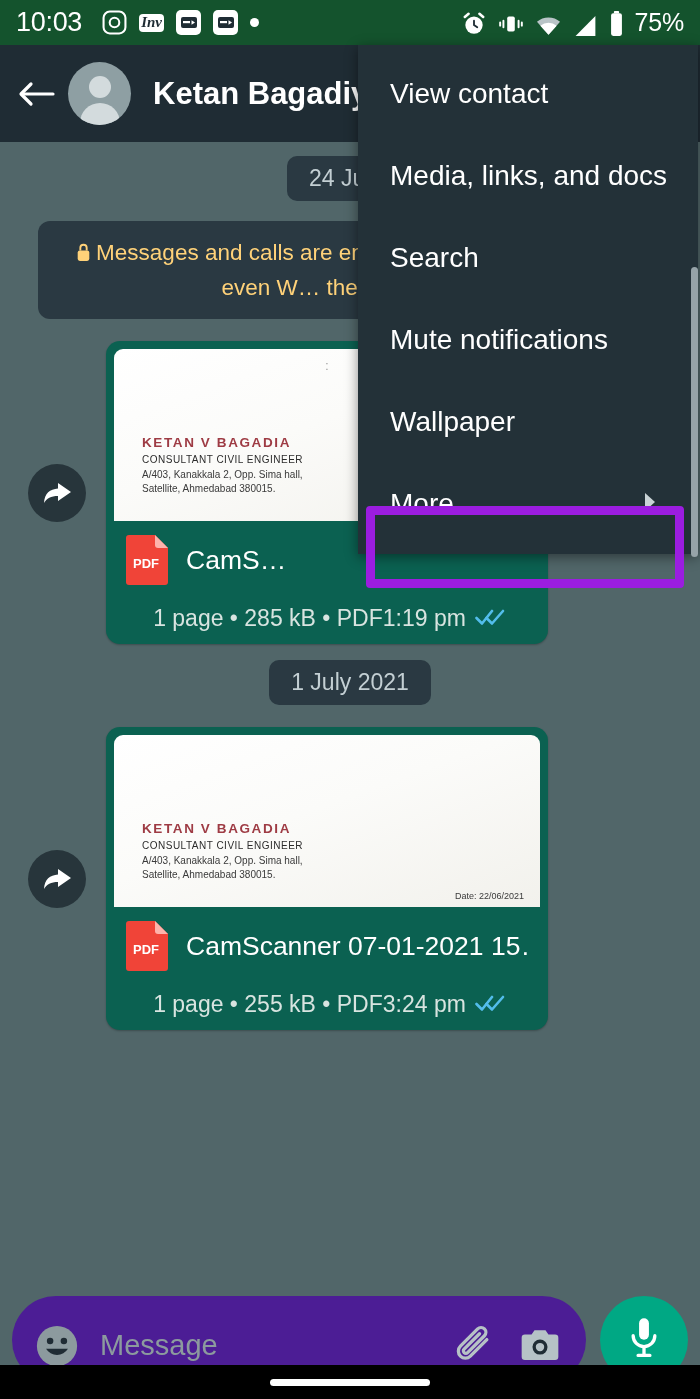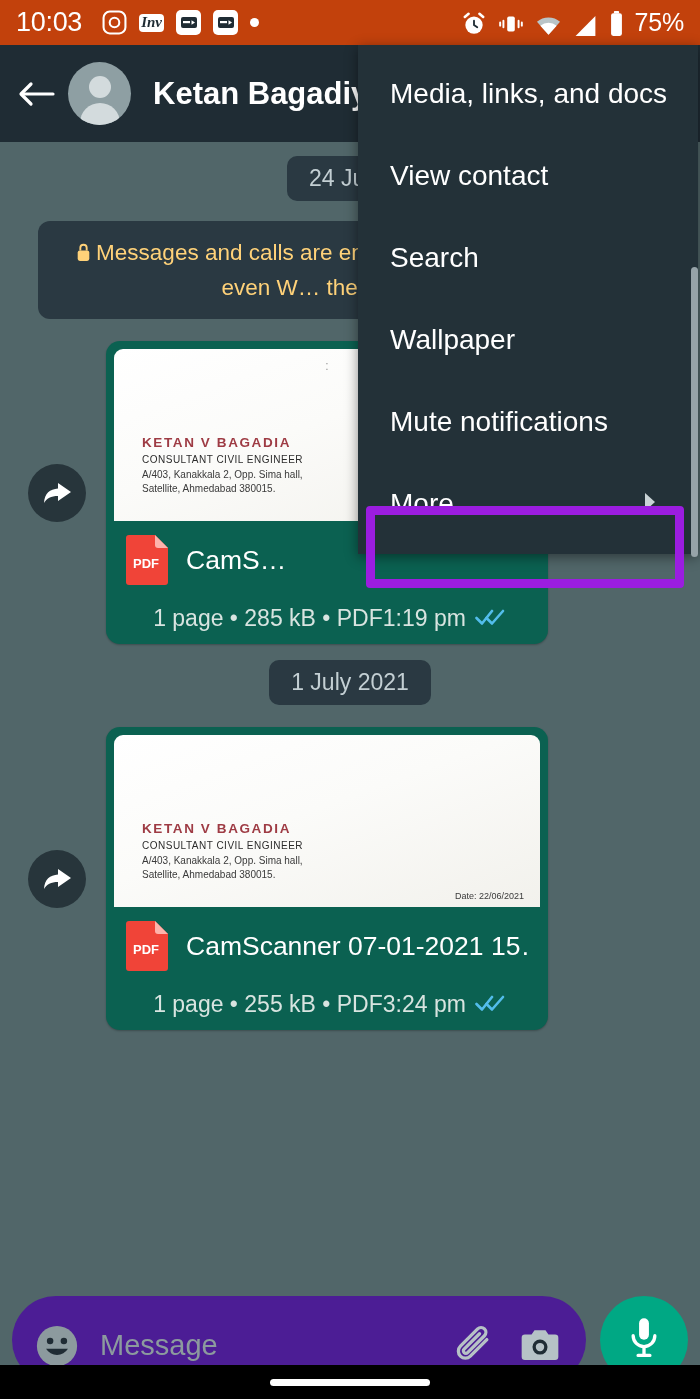--- a/index.html
+++ b/index.html
@@ -12,21 +12,21 @@
   .phone {
     position:relative;
     width:700px; height:1399px;
     background:#516669;
     overflow:hidden;
   }
 
   
   .statusbar {
     position:absolute; top:0; left:0; width:700px; height:45px;
-    background:#c2410c;
+    background:#14532d;
     display:flex; align-items:center;
     padding:8px 16px;
     z-index:40;
   }
   .sb-clock {
     color:#fff; font-size:27px; font-weight:400; letter-spacing:-0.3px;
   }
   .sb-left-icons { display:flex; align-items:center; gap:12px; margin-left:20px; }
   .sb-right { margin-left:auto; display:flex; align-items:flex-end; gap:11px; }
   .sb-battery-text { color:#fff; font-size:25px; letter-spacing:-0.2px; }
@@ -402,33 +402,33 @@
             </span>
           </span>
         </div>
       </div>
     </div>
 
   </div>
 
   <div class="menu">
     <div class="menu-item">
+      <span>View contact</span>
+    </div>
+    <div class="menu-item">
       <span>Media, links, and docs</span>
     </div>
     <div class="menu-item">
-      <span>View contact</span>
-    </div>
-    <div class="menu-item">
       <span>Search</span>
     </div>
     <div class="menu-item">
+      <span>Mute notifications</span>
+    </div>
+    <div class="menu-item">
       <span>Wallpaper</span>
-    </div>
-    <div class="menu-item">
-      <span>Mute notifications</span>
     </div>
     <div class="menu-item">
       <span>More</span>
       <span class="caret">
         <svg width="16" height="22" viewBox="0 0 16 22">
           <path d="M3 2 L13 11 L3 20 Z" fill="#c9d3d6"></path>
         </svg>
       </span>
     </div>
     <div class="menu-scrollbar"></div>

